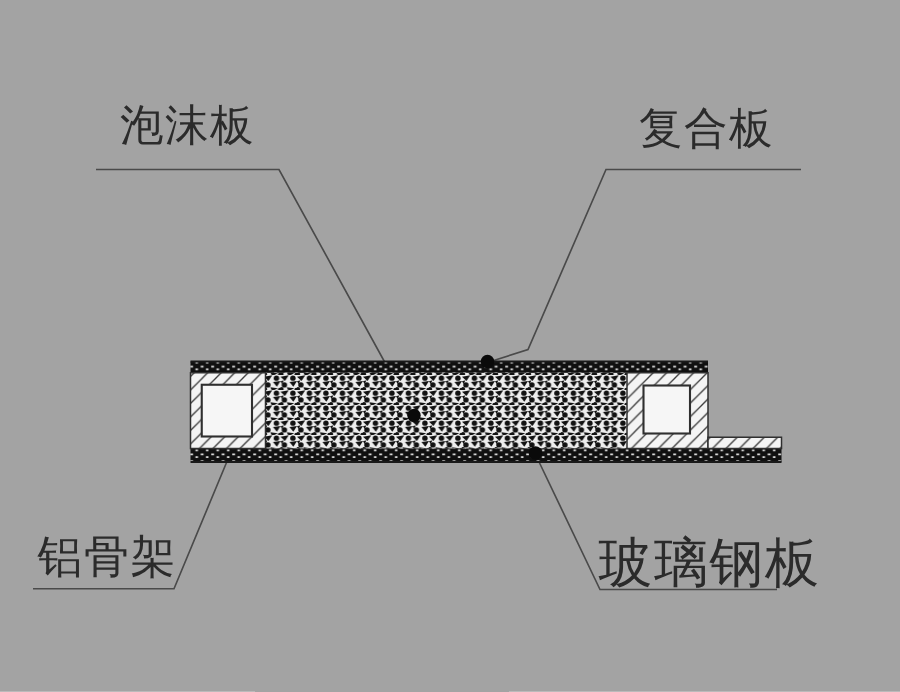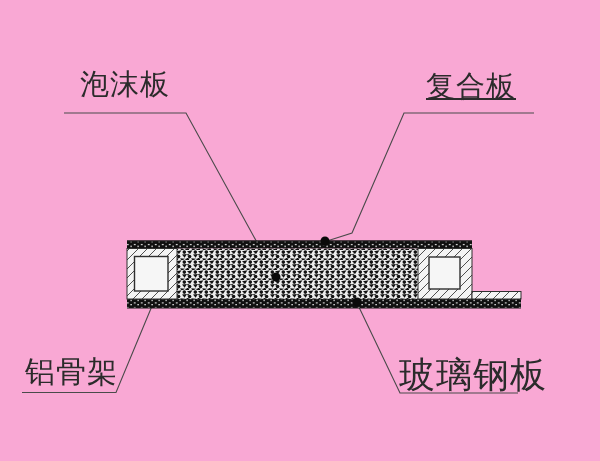--- a/index.html
+++ b/index.html
@@ -1,38 +1,38 @@
 <!DOCTYPE html>
 <html><head>
 <meta charset="utf-8">
 <style>
   html, body { margin: 0; padding: 0; }
   .stage {
     position: relative;
     width: 600px;
     height: 461px;
-    background: #f9a8d4;
+    background: #a3a3a3;
     overflow: hidden;
     font-family: "Liberation Sans", "DejaVu Sans", sans-serif;
   }
   .drawing {
     position: absolute;
     left: 0; top: 0;
   }
   .callout {
     position: absolute;
     color: #2b2b2b;
     font-weight: 400;
     letter-spacing: 1px;
     line-height: 1;
     white-space: nowrap;
     user-select: none;
   }
   .callout.foam      { left: 80px;  top: 70px;  font-size: 29px; }
-  .callout.composite { left: 426px; top: 72px;  font-size: 29px; text-decoration: underline; }
+  .callout.composite { left: 426px; top: 72px;  font-size: 29px; }
   .callout.aluminum  { left: 25px;  top: 357px; font-size: 30px; }
   .callout.frp       { left: 399px; top: 357px; font-size: 36px; }
 </style>
 </head>
 <body>
 
 <div class="stage">
 
   <svg class="drawing" width="600" height="461" viewBox="0 0 600 461">
     <defs>

